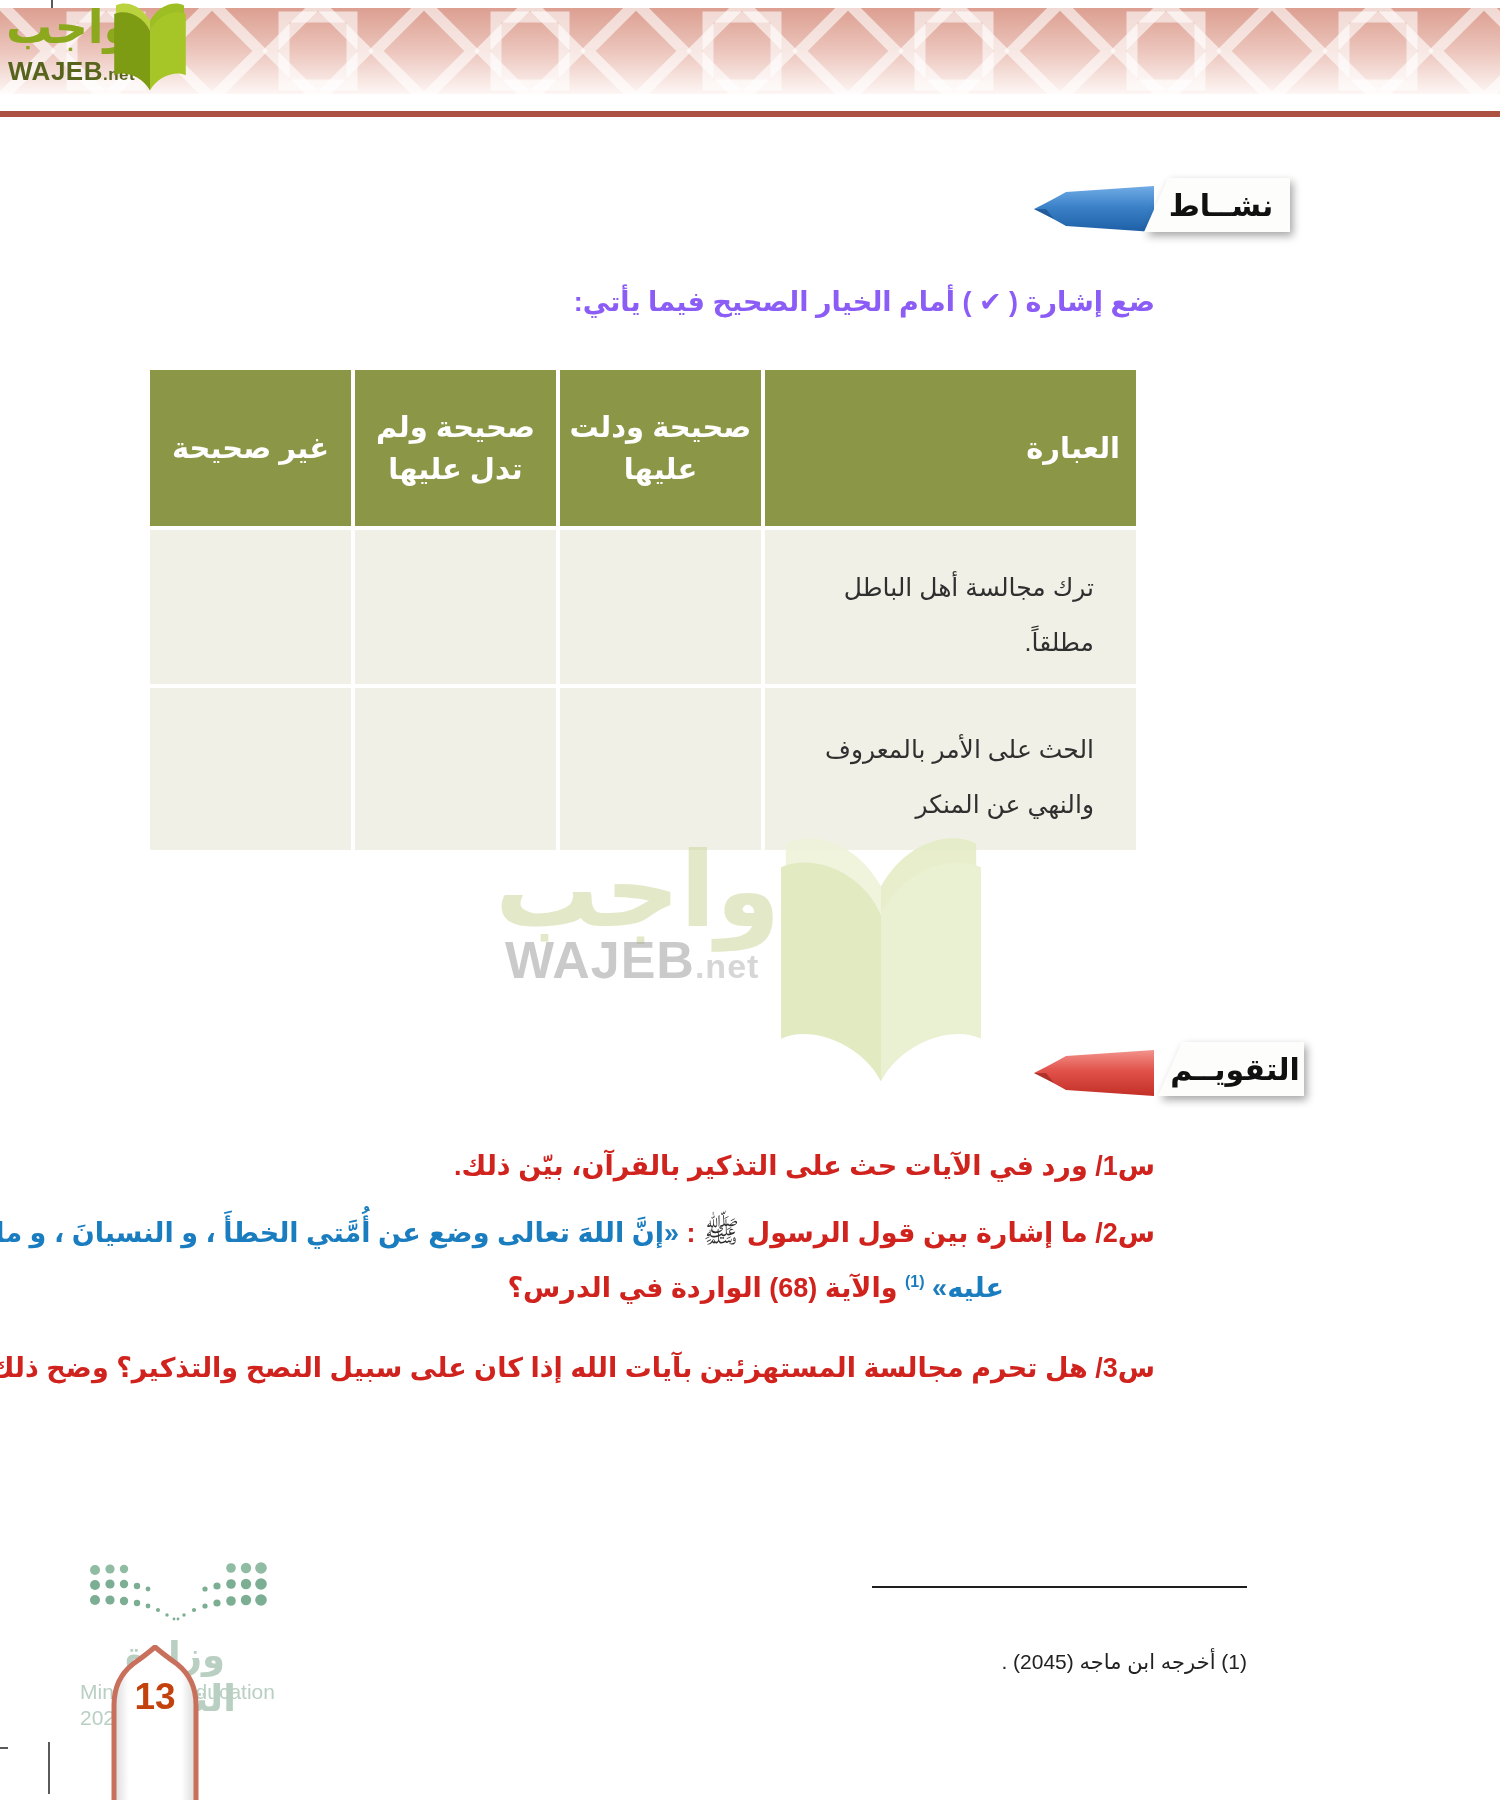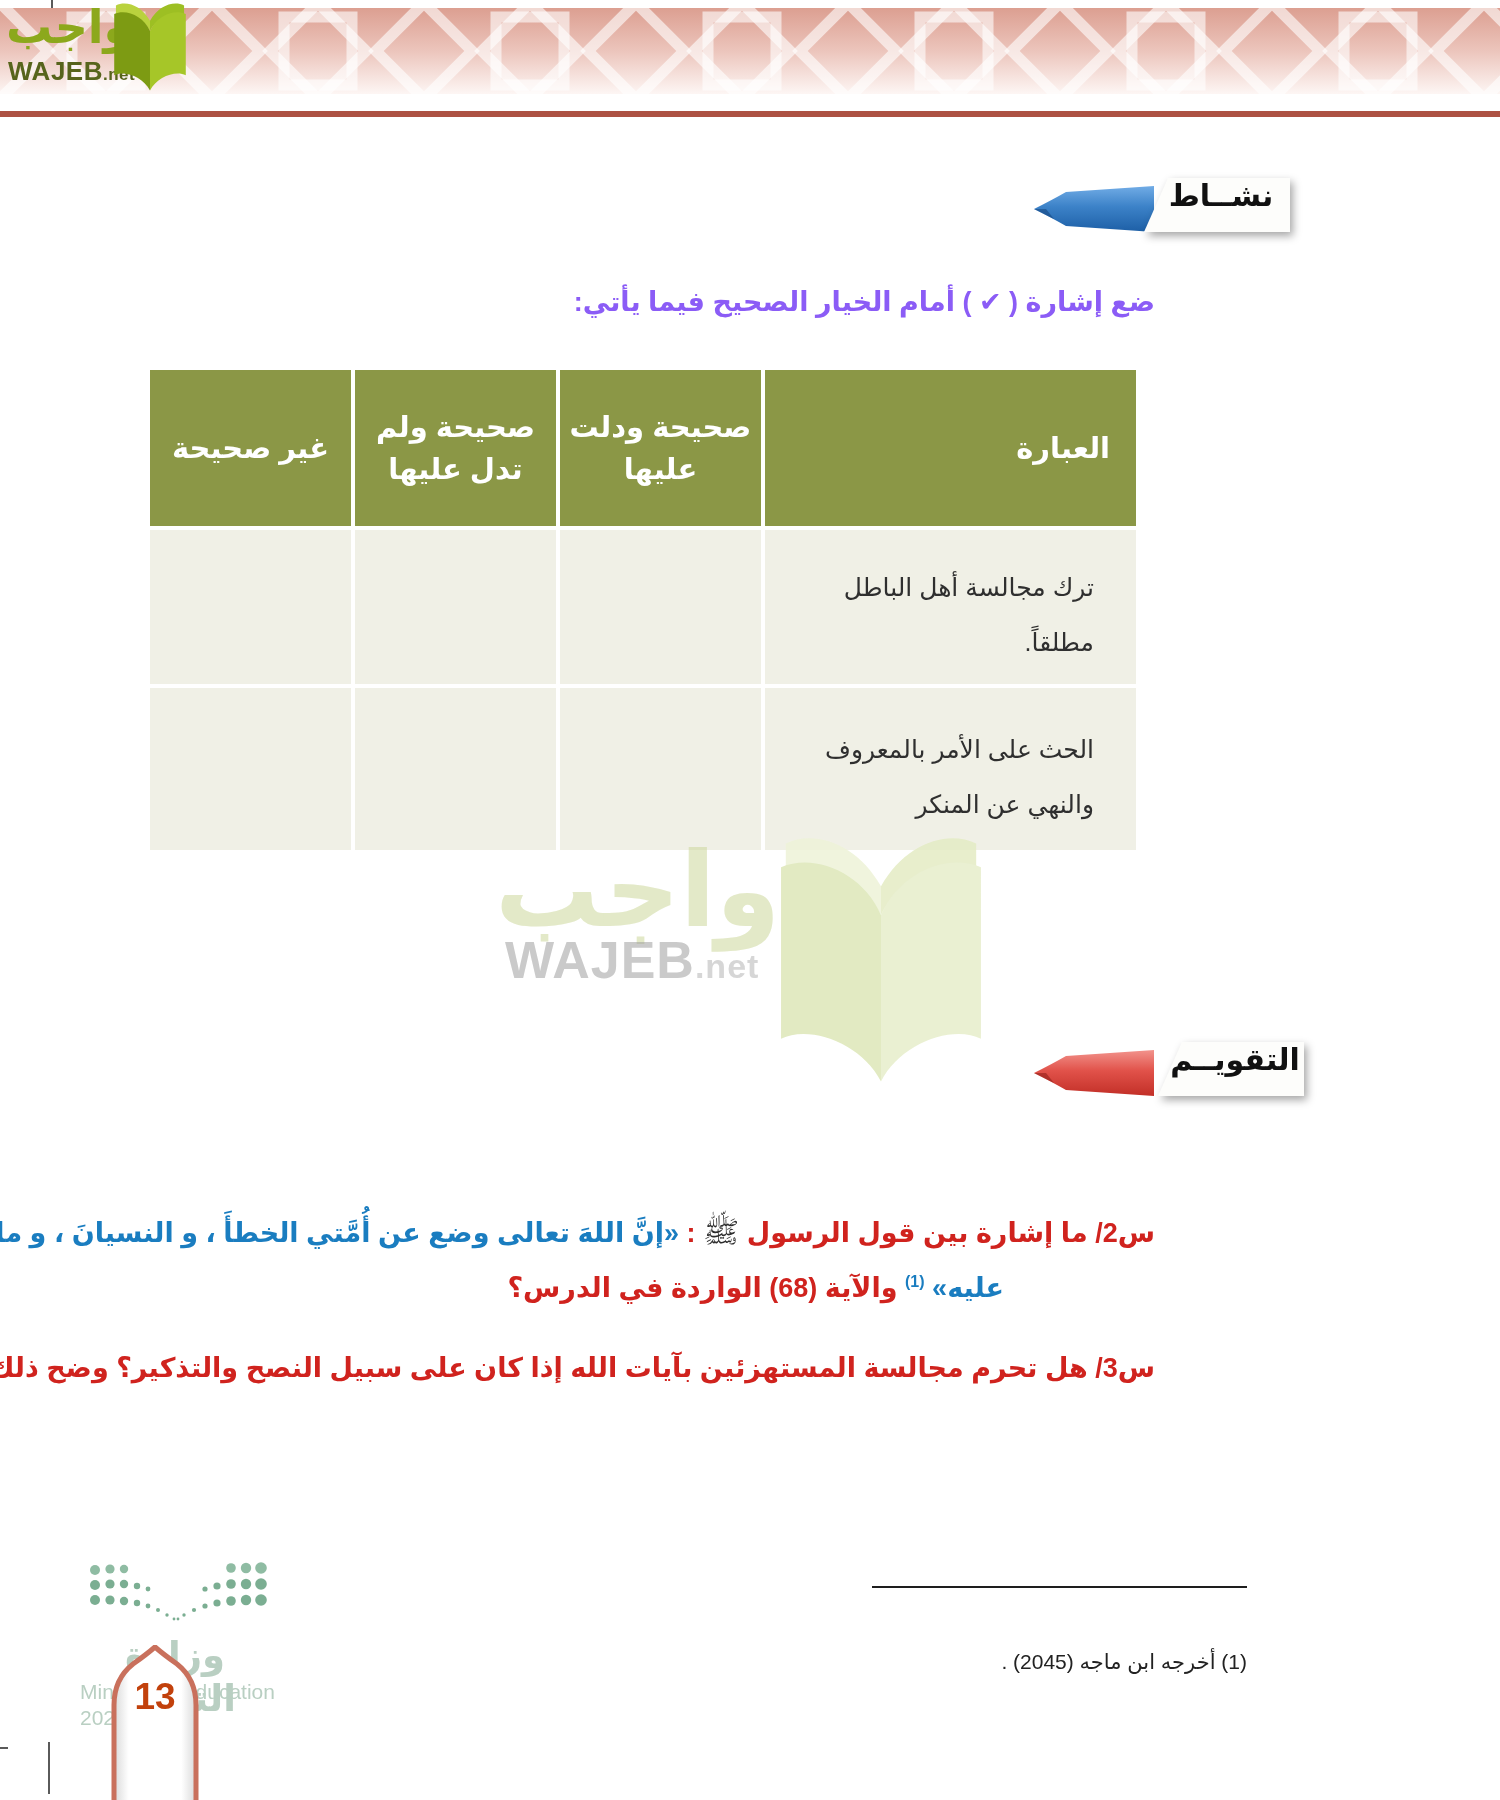--- a/index.html
+++ b/index.html
@@ -17,39 +17,39 @@
   .brand-ar{position:absolute;left:6px;top:2px;font-size:46px;font-weight:bold;color:#8ca81c;line-height:1.1;}
   .brand-en{position:absolute;left:8px;top:56px;font-size:26px;font-weight:bold;color:#57641c;letter-spacing:0.5px;}
   .brand-en .net{font-size:17px;}
   .brand-book{position:absolute;left:106px;top:2px;}
 
   
   .banner-arrow{position:absolute;width:122px;height:52px;}
   .banner-shadow{position:absolute;filter:drop-shadow(3px 4px 4px rgba(0,0,0,0.35));}
   .banner-box{width:152px;height:54px;background:#fdfdfb;
               clip-path:polygon(30px 0,152px 0,152px 54px,6px 54px);
-              display:flex;align-items:flex-start;justify-content:center;}
+              display:flex;align-items:center;justify-content:center;}
   .banner-label{font-size:30px;font-weight:bold;color:#111;padding-left:14px;}
 
   
   .rtl{direction:rtl;unicode-bidi:embed;}
   .instruction{position:absolute;right:345px;top:286px;font-size:27px;font-weight:bold;
                color:#8b5cf6;white-space:nowrap;}
   .question{position:absolute;font-size:27px;font-weight:bold;color:#d0231e;white-space:nowrap;}
   .blue{color:#1a7dc0;}
   .pbuh{color:#2c2c2c;font-size:30px;font-weight:normal;}
   .fnref{color:#1a7dc0;font-size:16px;}
 
   
   .qtable{position:absolute;left:150px;top:370px;width:986px;display:grid;direction:rtl;
           grid-template-columns:371px 201px 201px 201px;grid-template-rows:156px 154px 162px;
           gap:4px;background:#ffffff;}
   .th{background:#8b9746;color:#ffffff;font-weight:bold;font-size:29px;line-height:1.45;
       display:flex;align-items:center;justify-content:center;text-align:center;padding:0 8px;box-sizing:border-box;}
-  .th-statement{justify-content:flex-start;padding-right:26px;text-align:right;}
+  .th-statement{justify-content:flex-start;padding-right:16px;text-align:right;}
   .td{background:#f0f0e6;}
   .td-statement{display:flex;align-items:center;text-align:right;direction:rtl;
                 padding:15px 42px 0 18px;box-sizing:border-box;font-size:25px;color:#2f2f2f;
                 line-height:2.2;font-weight:500;}
 
   
   .wm-ar{position:absolute;left:495px;top:838px;font-size:104px;font-weight:bold;
          color:#cdd89c;opacity:0.55;line-height:1;}
   .wm-en{position:absolute;left:505px;top:930px;font-size:52px;font-weight:bold;
          color:#9f9f9f;opacity:0.55;letter-spacing:1px;}
@@ -181,20 +181,21 @@
       <path d="M122,3 L34,9 Q20,17 2,26 Q20,35 34,43 L122,49 Z" fill="url(#agRed)"></path>
       <path d="M2,26 L22,36 L14,26 Z" fill="#8c1d17" opacity="0.55"></path>
     </svg>
     <div class="banner-shadow" style="left:1152px;top:1042px;">
       <div class="banner-box">
         <div class="banner-label">التقويــم</div>
       </div>
     </div>
   </div>
 
+  <div class="question rtl" style="right:345px;top:1150px;">س1/ ورد في الآيات حث على التذكير بالقرآن، بيّن ذلك.</div>
 
   <div class="question rtl" style="right:345px;top:1214px;">
     <span>س2/ ما إشارة بين قول الرسول</span>
     <span class="pbuh">ﷺ</span>
     <span> : </span>
     <span class="blue">«إنَّ اللهَ تعالى وضع عن أُمَّتي الخطأَ ، و النسيانَ ، و ما اسْتُكرِهوا</span>
   </div>
 
   <div class="question rtl" style="right:496px;top:1272px;">
     <span class="blue">عليه»</span>

